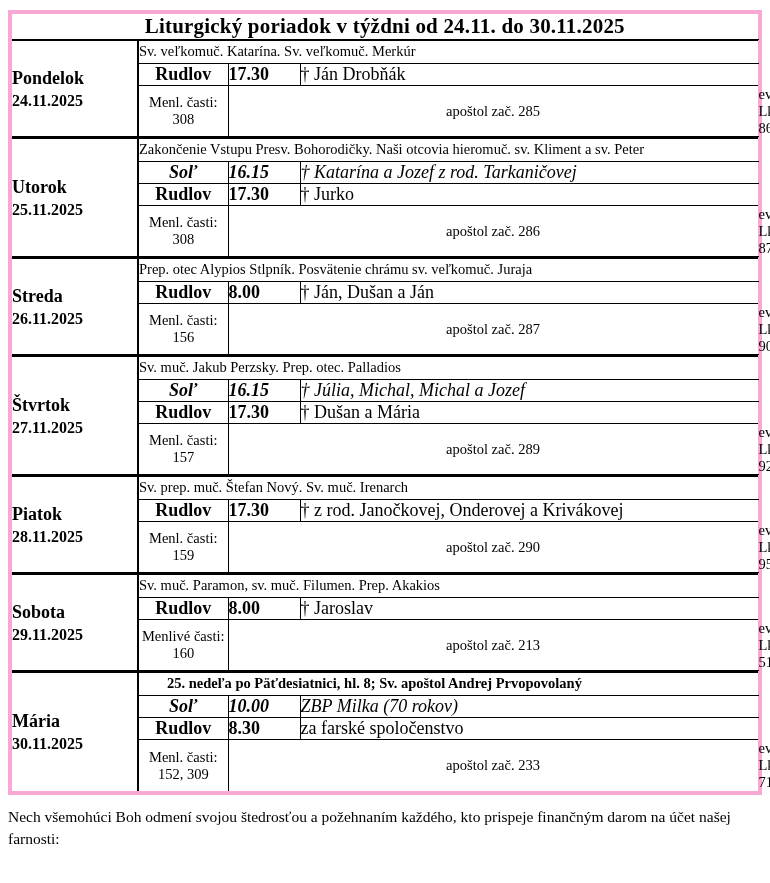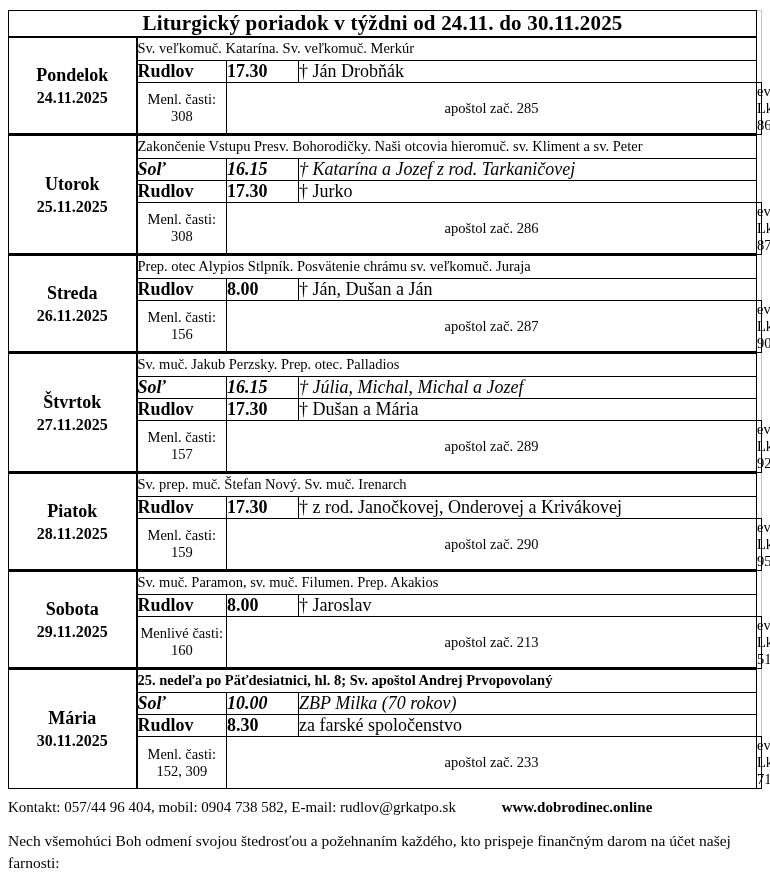--- a/index.html
+++ b/index.html
@@ -18,54 +18,55 @@
     width: 770px;
     height: 883px;
     box-sizing: border-box;
     padding: 10px 8px 6px 8px;
     position: relative;
   }
   table.sched {
     width: 754px;
     border-collapse: collapse;
     table-layout: fixed;
-    border: 1px solid #f9a8d4;
+    border: 4px solid #f9a8d4;
   }
   table.sched td {
     border: 1px solid #000;
     padding: 0;
     vertical-align: middle;
   }
   .title-cell {
     text-align: center;
     font-weight: bold;
     font-size: 21px;
     padding: 7px 0 8px 0;
     border-bottom: 2px solid #000 !important;
     letter-spacing: 0.2px;
   }
   .daycell {
-    text-align: center;
+    text-align: left;
     font-weight: bold;
     font-size: 18px;
     line-height: 1.35;
     width: 128px;
     border-right: 2px solid #000 !important;
     margin-top: 11px;
   }
   .daycell .dname { display: block; font-size: 18px; }
   .daycell .ddate { display: block; font-size: 16px; font-weight: bold; }
   .feast {
     font-size: 14.5px;
     padding: 2px 4px 2px 6px;
     line-height: 1.2;
     height: 22px;
     margin-left: 8px;
   }
   .placecell {
+    text-align: center;
     font-weight: bold;
     font-size: 18px;
     width: 90px;
     padding: 2px 0;
   }
   .timecell {
     text-align: left;
     font-weight: bold;
     font-size: 18px;
     width: 72px;
@@ -241,21 +242,21 @@
         <td class="r1">Menlivé časti: 160</td>
         <td class="r1" colspan="2">apoštol zač. 213</td>
         <td>evanjelium  Lk 51</td>
       </tr>
 
       <tr class="daysep">
         <td class="daycell" rowspan="4">
           <span class="dname">Mária</span>
           <span class="ddate">30.11.2025</span>
         </td>
-        <td class="feast" colspan="3" style="font-weight:bold;">25. nedeľa po Päťdesiatnici, hl. 8; Sv. apoštol Andrej Prvopovolaný</td>
+        <td class="feast" colspan="3" style="font-weight:bold;padding-left:28px;">25. nedeľa po Päťdesiatnici, hl. 8; Sv. apoštol Andrej Prvopovolaný</td>
       </tr>
       <tr class="sol">
         <td class="placecell">Soľ</td>
         <td class="timecell">10.00</td>
         <td class="intent">ZBP Milka (70 rokov)</td>
       </tr>
       <tr>
         <td class="placecell">Rudlov</td>
         <td class="timecell">8.30</td>
         <td class="intent">za farské spoločenstvo</td>
@@ -263,21 +264,17 @@
       <tr class="readrow">
         <td class="r1">Menl. časti: 152, 309</td>
         <td class="r1" colspan="2">apoštol zač. 233</td>
         <td>evanjelium Lk 71</td>
       </tr>
 
     </tbody>
   </table>
 
   <div class="footer">
-    <div class="line3">
-      <span>Kontakt: 057/44 96 404, mobil: 0904 738 582, E-mail: rudlov@grkatpo.sk</span>
-      <span class="web">www.dobrodinec.online</span>
-    </div>
     <div class="para">Nech všemohúci Boh odmení svojou štedrosťou a požehnaním každého, kto prispeje finančným darom na účet našej farnosti:</div>
 
   </div>
 
 </div>
 
 </body></html>

